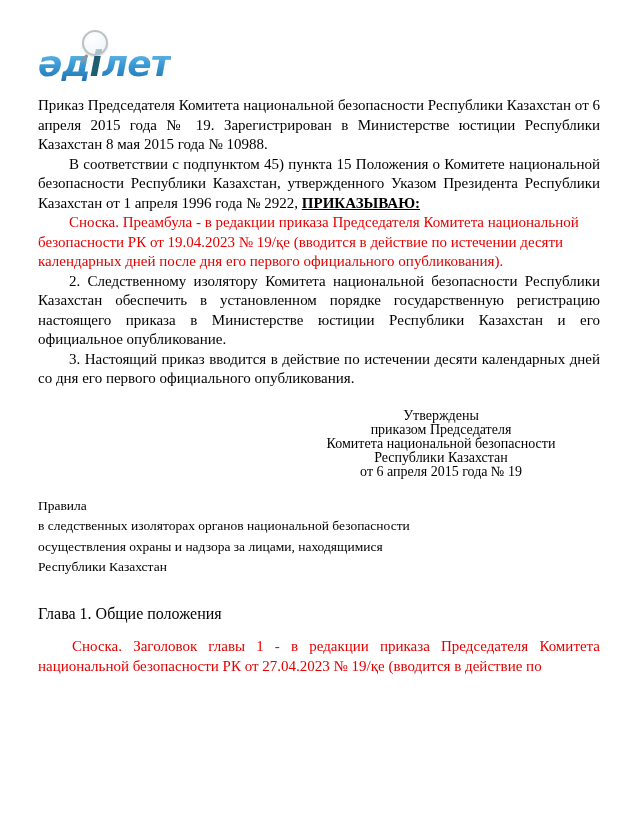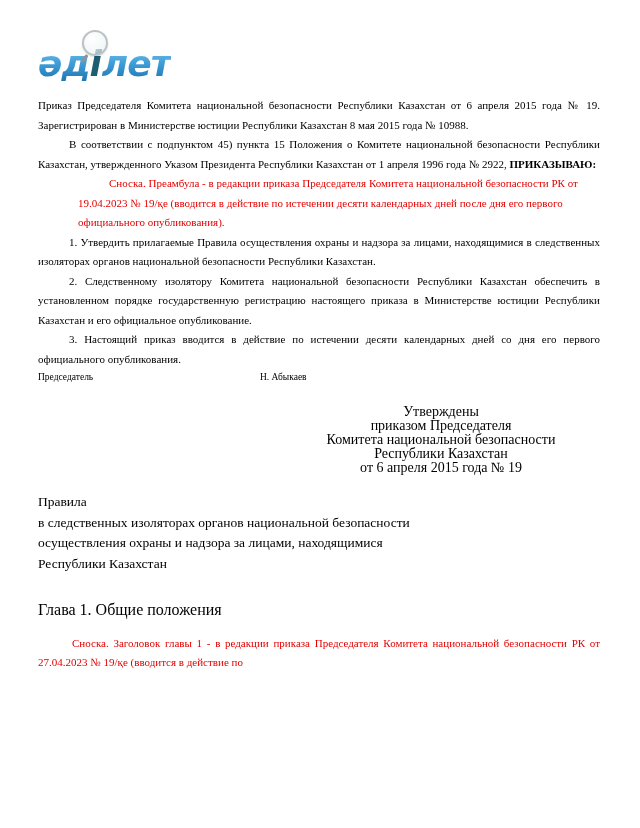--- a/index.html
+++ b/index.html
@@ -78,28 +78,28 @@
 
   
   .doc-title {
     font-size: 13.5px;
     font-weight: bold;
     line-height: 19.5px;
     text-align: justify;
     margin-bottom: 9px;
   }
   .para {
-    font-size: 11px;
+    font-size: 15px;
     line-height: 19.5px;
     text-align: justify;
   }
   .indent { text-indent: 31px; }
-  .ragged { text-align: left; margin-left: 40px; }
+  .ragged { text-align: left; }
   .red { color: #e50000; }
-  .b { font-weight: bold; }
+  .b { font-weight: bold; text-decoration: underline; }
 
   .sig-row {
     position: relative;
     height: 14px;
     margin-top: 2px;
     font-size: 9.5px;
     line-height: 12px;
   }
   .sig-name { position: absolute; left: 222px; top: 0; }
 
@@ -143,29 +143,24 @@
   
   <p class="para">Приказ Председателя Комитета национальной безопасности Республики Казахстан от 6 апреля 2015 года № 19. Зарегистрирован в Министерстве юстиции Республики Казахстан 8 мая 2015 года № 10988.</p>
 
   
   <p class="para indent"><span>В соответствии с подпунктом 45) пункта 15 Положения о Комитете национальной безопасности Республики Казахстан, утвержденного Указом Президента Республики Казахстан от 1 апреля 1996 года № 2922, </span><span class="b">ПРИКАЗЫВАЮ:</span></p>
 
   
   <p class="para indent ragged red">Сноска. Преамбула - в редакции приказа Председателя Комитета национальной безопасности РК от 19.04.2023 № 19/қе (вводится в действие по истечении десяти календарных дней после дня его первого официального опубликования).</p>
 
   
-  <p class="para indent">1. Утвердить прилагаемые Правила осуществления охраны и надзора за лицами, находящимися в следственных изоляторах органов национальной безопасности Республики Казахстан.</p>
   <p class="para indent">2. Следственному изолятору Комитета национальной безопасности Республики Казахстан обеспечить в установленном порядке государственную регистрацию настоящего приказа в Министерстве юстиции Республики Казахстан и его официальное опубликование.</p>
   <p class="para indent">3. Настоящий приказ вводится в действие по истечении десяти календарных дней со дня его первого официального опубликования.</p>
 
   
-  <div class="sig-row">
-    <span>Председатель</span>
-    <span class="sig-name">Н. Абыкаев</span>
-  </div>
 
   
   <div class="approval">
     <div>Утверждены</div>
     <div>приказом Председателя</div>
     <div>Комитета национальной безопасности</div>
     <div>Республики Казахстан</div>
     <div>от 6 апреля 2015 года № 19</div>
   </div>
 

